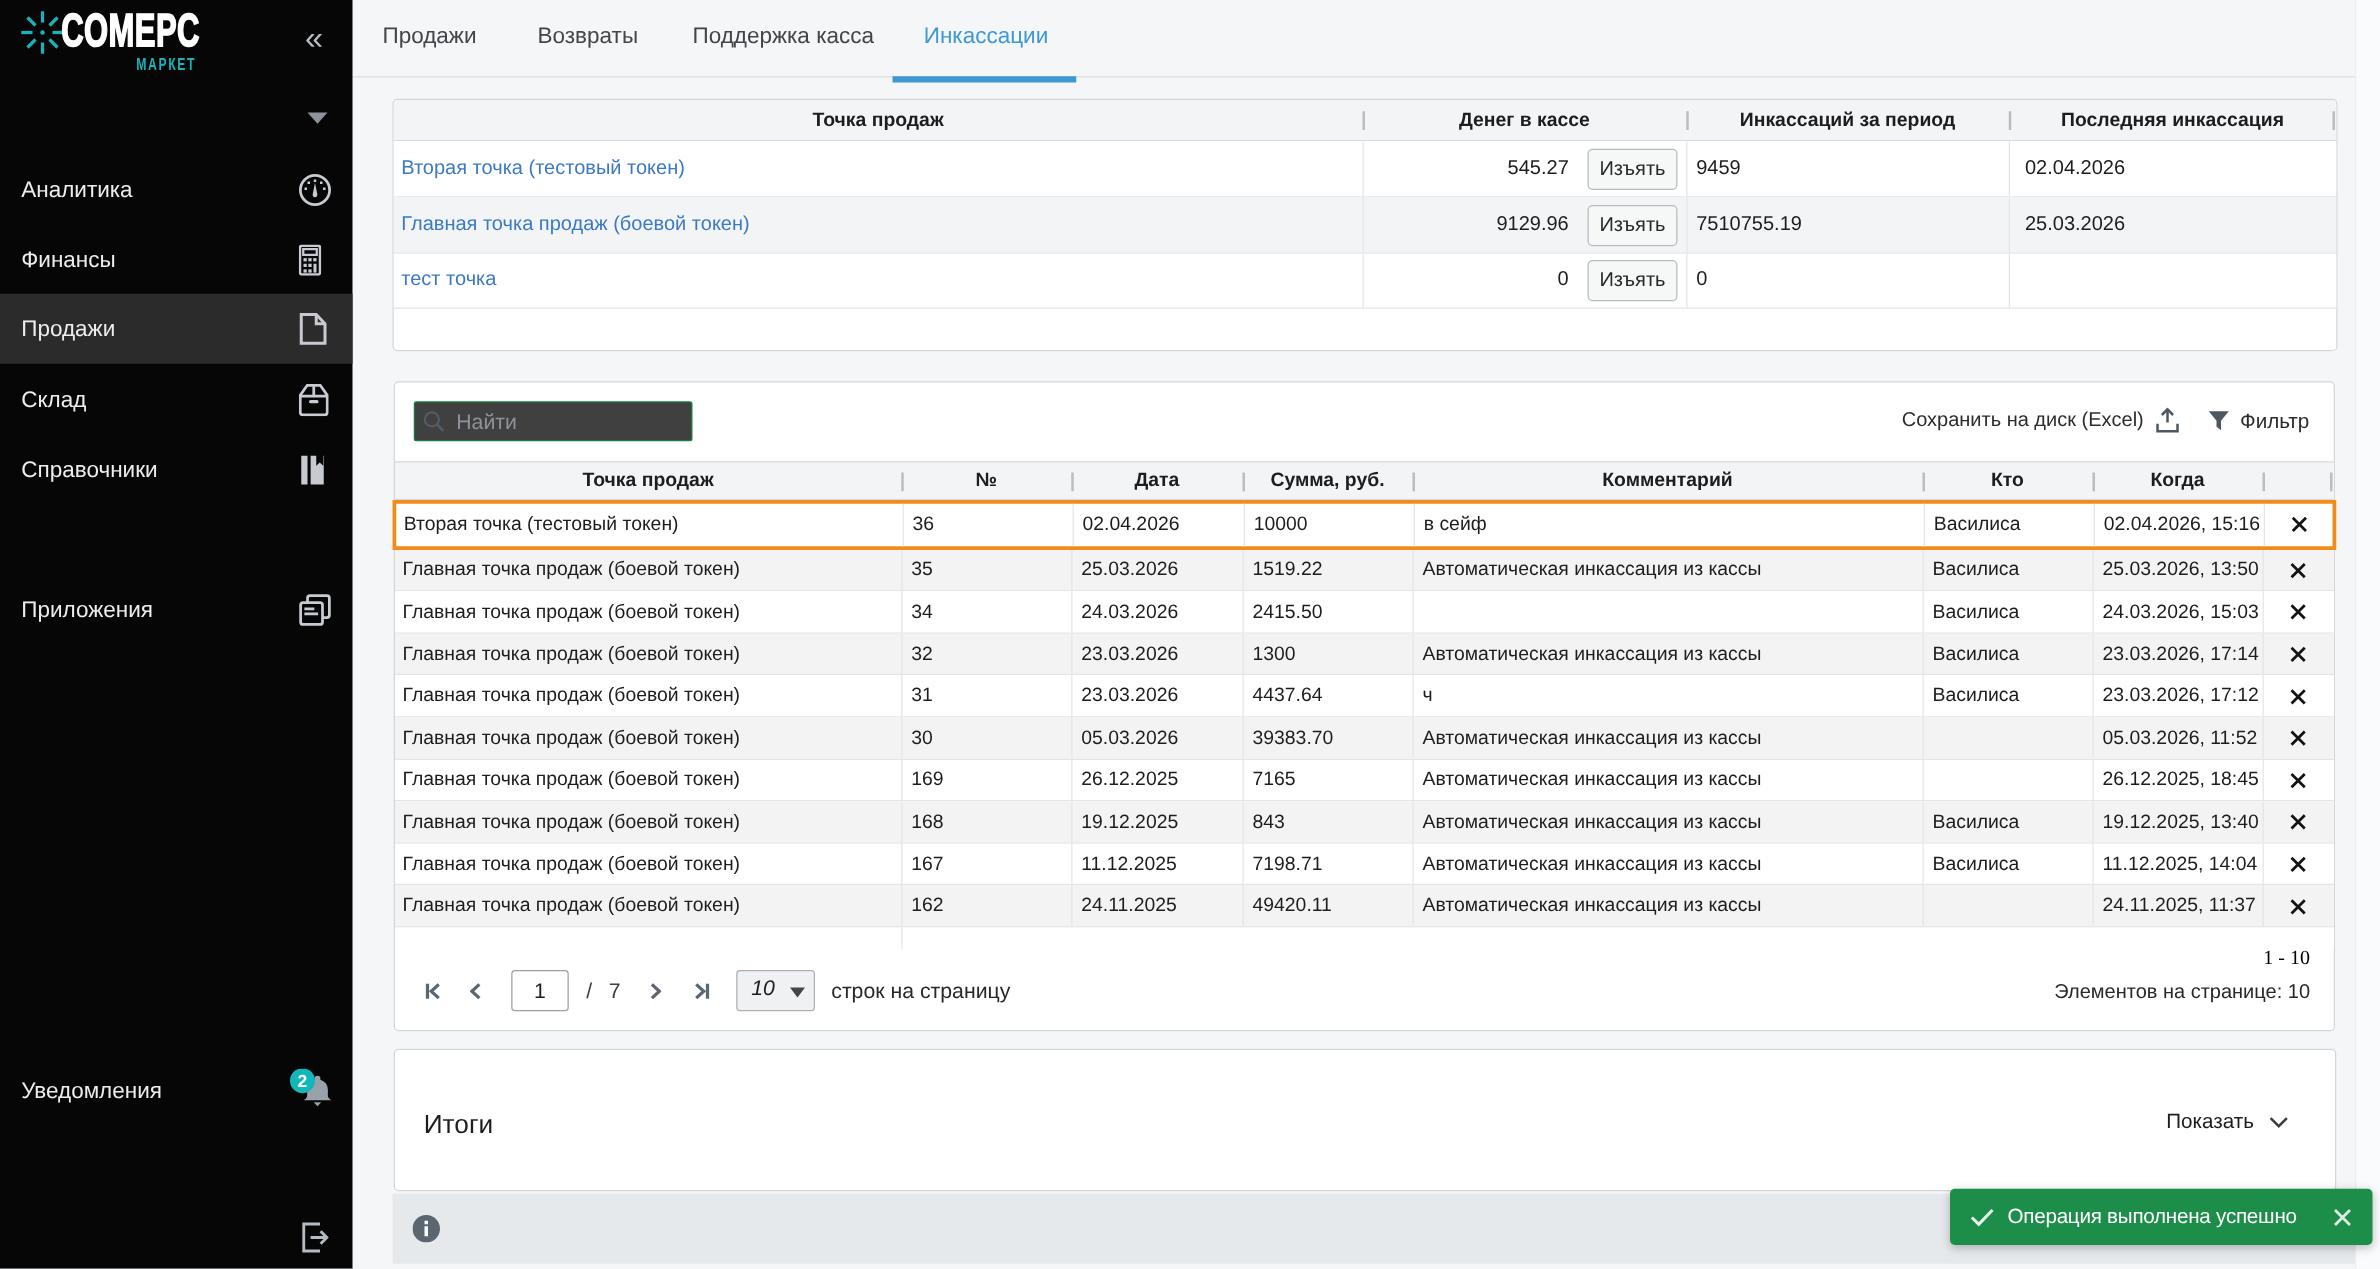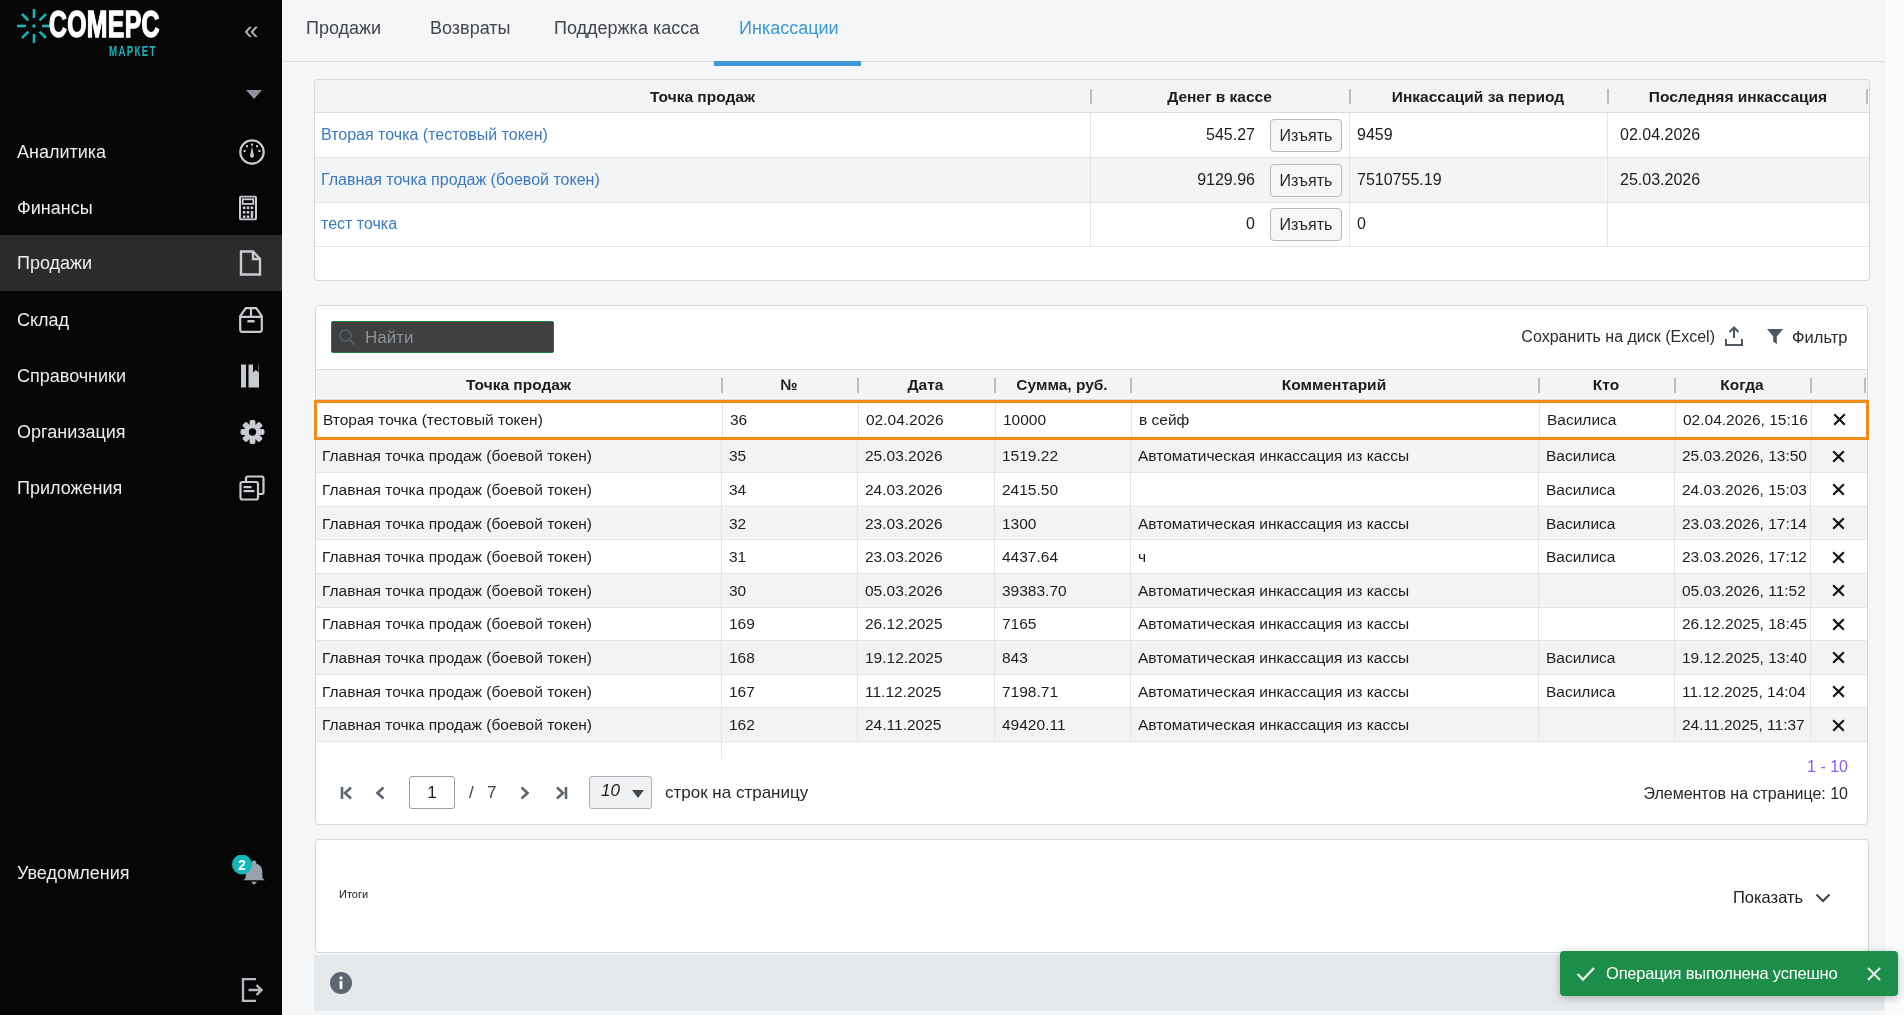--- a/index.html
+++ b/index.html
@@ -340,27 +340,27 @@
       </svg>
 <svg width="13" height="14" viewBox="0 0 13 14" style="position:absolute; left:239px; top:25px;">
 <path d="M2 1.5 L8 7 L2 12.5" stroke="#5c6670" stroke-width="2.6" fill="none"></path>
         <path d="M11 1 L11 13" stroke="#5c6670" stroke-width="2.6"></path>
       </svg>
 <div class="abs" style="left:273px; top:15px; width:63px; height:33px; border:1px solid #aab0b5; border-radius:3px; background:#f0f1f2;font-style:italic;">
   <div class="abs" style="left:11px; top:4px; font-size:17px;">10</div>
   <div class="abs" style="left:42px; top:13px; width:0; height:0; border-left:6px solid transparent; border-right:6px solid transparent; border-top:8px solid #40464c;"></div>
 </div>
 <div class="abs" style="left:349px; top:22px; font-size:17px; color:#26282a;">строк на страницу</div>
-<div class="abs" style="right:19px; top:-3px; font-size:16px; color:#8b5cf6;">1 - 10</div>
+<div class="abs" style="right:19px; top:-3px; font-size:16px; color:#000000;font-family:Liberation Serif, serif;">1 - 10</div>
 <div class="abs" style="right:19px; top:24px; font-size:16px; color:#26282a;">Элементов на странице: 10</div>
 
 </div>
 </div>
 <div class="card" style="left:315px; top:839px; width:1554px; height:114px;">
-<div class="abs" style="left:23px; top:48px; font-size:11px;">Итоги</div>
+<div class="abs" style="left:23px; top:48px; font-size:21px;">Итоги</div>
 <div class="abs" style="left:1417px; top:48px; font-size:16.5px;">Показать</div>
 <svg width="16" height="10" viewBox="0 0 16 10" style="position:absolute; left:1499px; top:53px;">
 <path d="M1.5 1.5 L8 8 L14.5 1.5" stroke="#3c4043" stroke-width="2" fill="none"></path>
     </svg>
 </div>
 <div class="abs" style="left:314px; top:955px; width:1570px; height:56px; background:#e6e9eb;">
 <svg width="22" height="22" viewBox="0 0 22 22" style="position:absolute; left:16px; top:17px;">
 <circle cx="11" cy="11" r="11" fill="#5b6670"></circle>
 <rect x="9.6" y="9" width="2.8" height="8" fill="#fff"></rect>
       <rect x="9.6" y="4.6" width="2.8" height="2.8" fill="#fff"></rect>
@@ -452,35 +452,20 @@
     </div>
 <div class="sb-item" style="top:348px;">
       <div class="lbl">Справочники</div>
       <div class="ico">
         <svg width="22" height="27" viewBox="0 0 22 27">
           <path d="M2 2 L7 2 L7 25 L2 25 Z" fill="#c7cbd1"></path>
           <path d="M9.5 2 L20 2 L20 25 L9.5 25 Z M14 2 L14 10 L16.8 7.5 L19.6 10 L19.6 2 Z" fill="#c7cbd1" fill-rule="evenodd"></path>
         </svg>
       </div>
     </div>
-<div class="sb-item" style="top:404px;">
-      <div class="lbl">Организация</div>
-      <div class="ico">
-        <svg width="27" height="27" viewBox="0 0 27 27">
-          <g fill="#c7cbd1">
-            <rect x="10.6" y="1.5" width="5.8" height="24" rx="1.8"></rect>
-            <rect x="10.6" y="1.5" width="5.8" height="24" rx="1.8" transform="rotate(45 13.5 13.5)"></rect>
-            <rect x="10.6" y="1.5" width="5.8" height="24" rx="1.8" transform="rotate(90 13.5 13.5)"></rect>
-            <rect x="10.6" y="1.5" width="5.8" height="24" rx="1.8" transform="rotate(135 13.5 13.5)"></rect>
-            <circle cx="13.5" cy="13.5" r="7.8"></circle>
-          </g>
-          <circle cx="13.5" cy="13.5" r="3.7" fill="#060606"></circle>
-        </svg>
-      </div>
-    </div>
 <div class="sb-item" style="top:460px;">
       <div class="lbl">Приложения</div>
       <div class="ico">
         <svg width="26" height="26" viewBox="0 0 26 26">
           <rect x="7" y="1.5" width="17.5" height="17.5" rx="2" fill="none" stroke="#c7cbd1" stroke-width="2.2"></rect>
           <rect x="1.5" y="7" width="17.5" height="17.5" rx="2" fill="#060606" stroke="#c7cbd1" stroke-width="2.2"></rect>
           <rect x="4.5" y="11" width="8" height="2.2" fill="#c7cbd1"></rect>
           <rect x="4.5" y="15" width="11" height="2.2" fill="#c7cbd1"></rect>
         </svg>
       </div>

